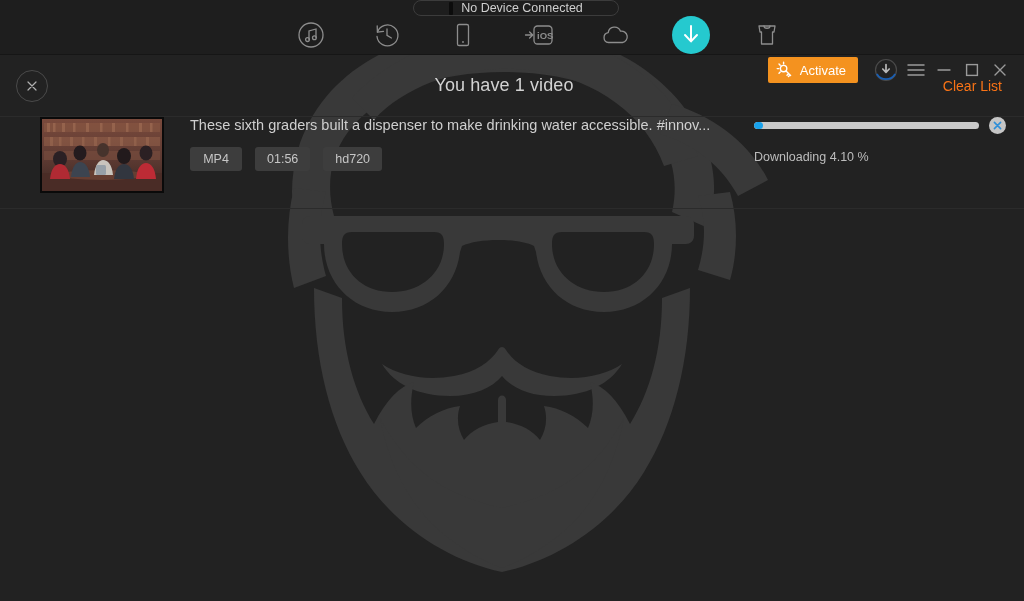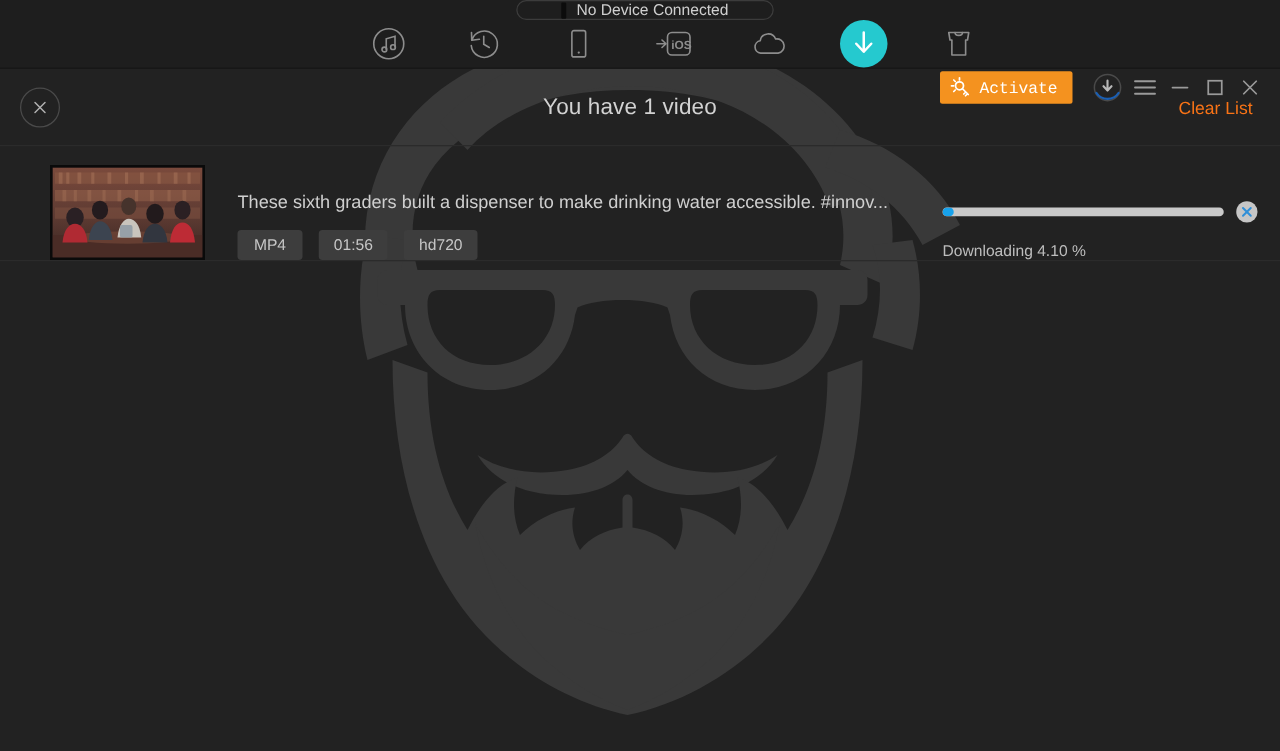--- a/index.html
+++ b/index.html
@@ -35,21 +35,21 @@
     border-radius: 50%;
   }
   .nav-btn svg { display: block; }
   .nav-btn.active { background: #25c9cf; }
 
   .right-cluster { margin-left: auto; display: flex; align-items: center; padding-right: 10px; gap: 0px; }
   .activate-btn {
     height: 26px; background: #f4921f; border-radius: 2px;
     display: flex; align-items: center; gap: 6px;
     padding: 0 12px 0 8px; color: #ffffff; font-size: 13px;
-    border: none; cursor: pointer; font-family: Liberation Mono, monospace;
+    border: none; cursor: pointer; font-family: Liberation Sans, sans-serif;
   }
   .dlstatus { width: 32px; height: 32px; margin-left: 12px; display:flex; align-items:center; justify-content:center; }
   .wbtn {
     width: 28px; height: 30px; display: flex; align-items: center; justify-content: center;
   }
   .wbtn:first-of-type { margin-left: 6px; }
 
   
   .watermark {
     position: absolute; left: 50%; top: 300px;
@@ -76,21 +76,21 @@
   }
   .clear-list {
     position: absolute; right: 22px;
     color: #f97316; font-size: 14px; cursor: pointer;
   }
 
   
   .video-row {
     position: relative; z-index: 3;
     height: 92px; width: 100%;
-    display: flex; align-items: flex-end;
+    display: flex; align-items: flex-start;
     border-bottom: 1px solid #2b2b2b;
   }
   .thumb {
     margin-left: 40px;
     width: 124px; height: 76px;
     border: 2px solid #0a0a0a;
     overflow: hidden; position: relative; flex: none;
     background: #3a2420;
   }
   .thumb svg { display: block; }

